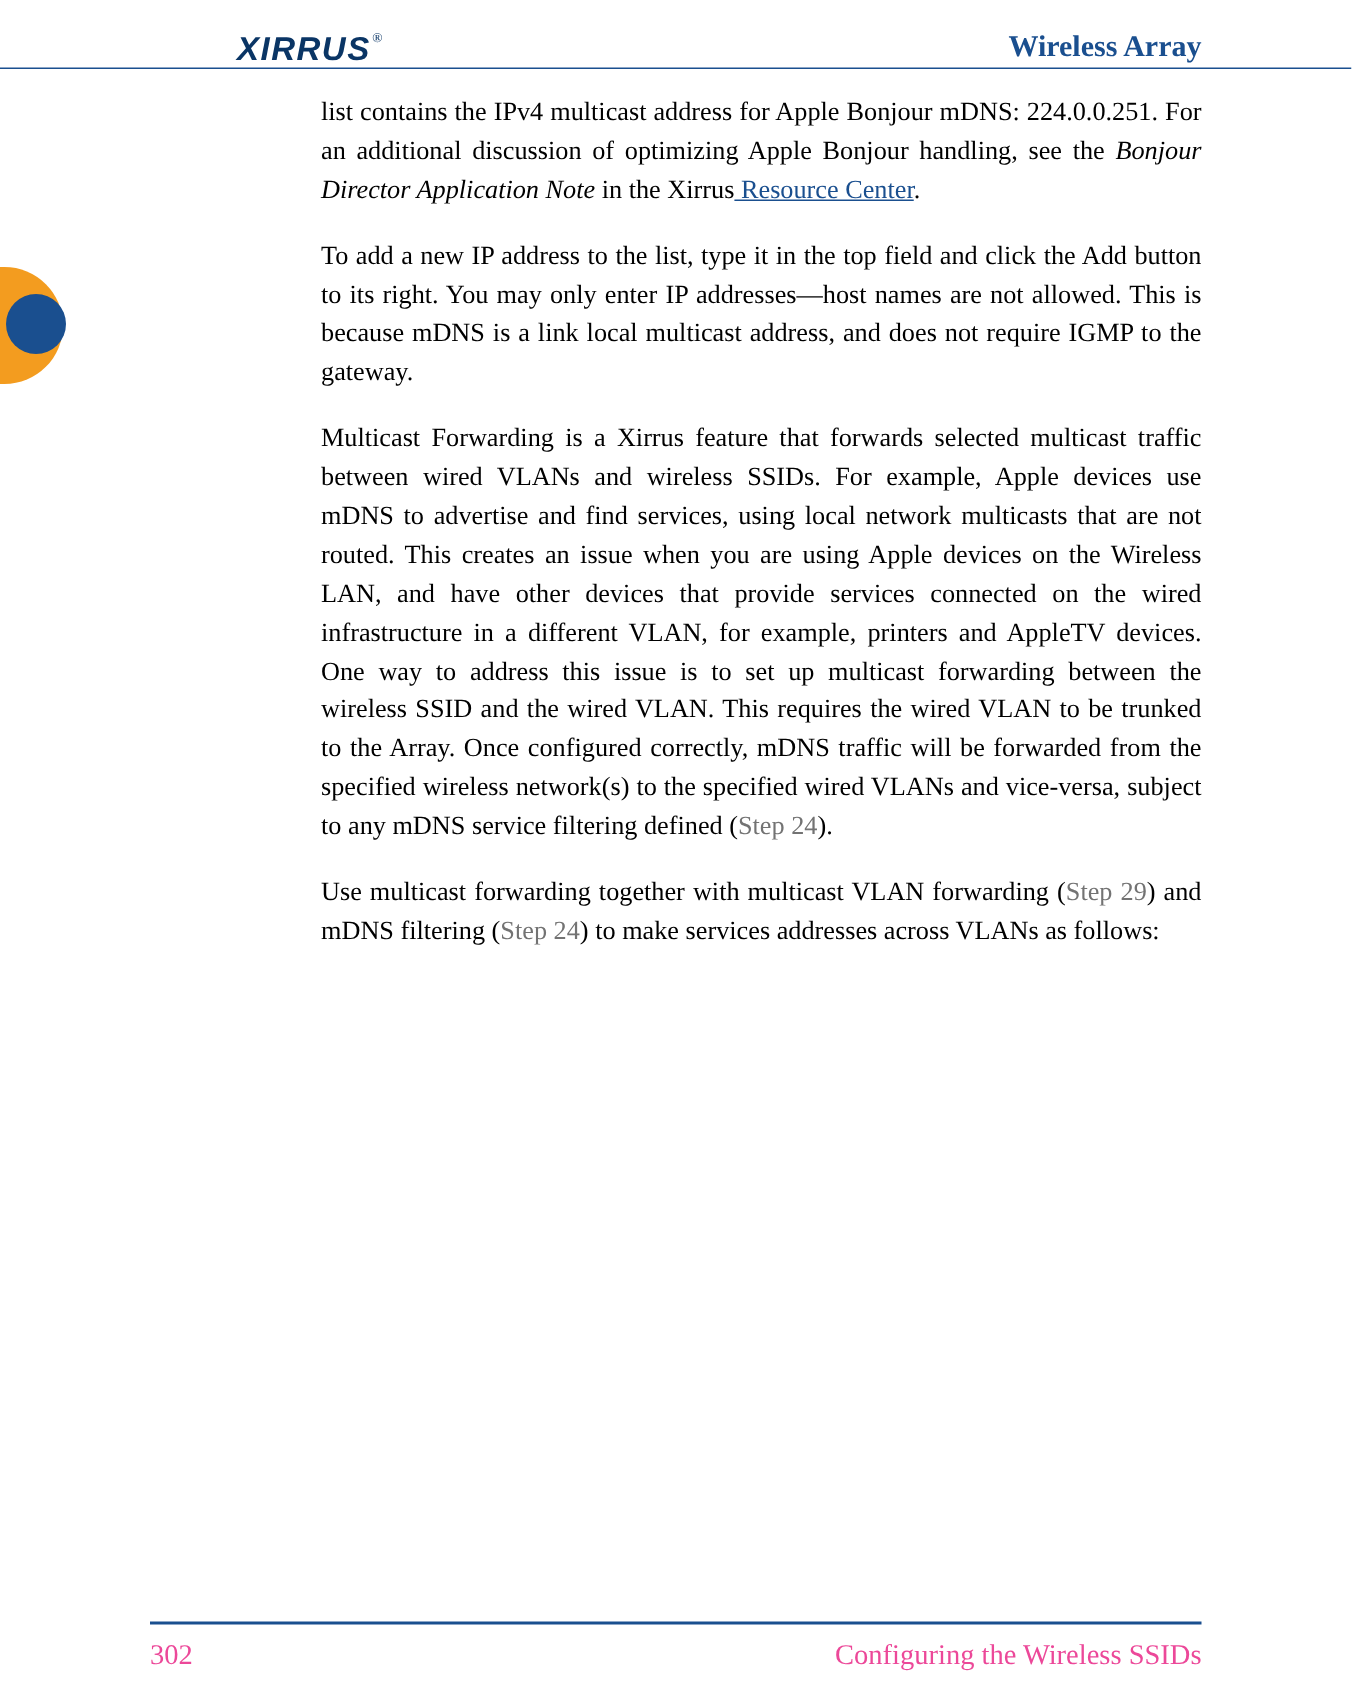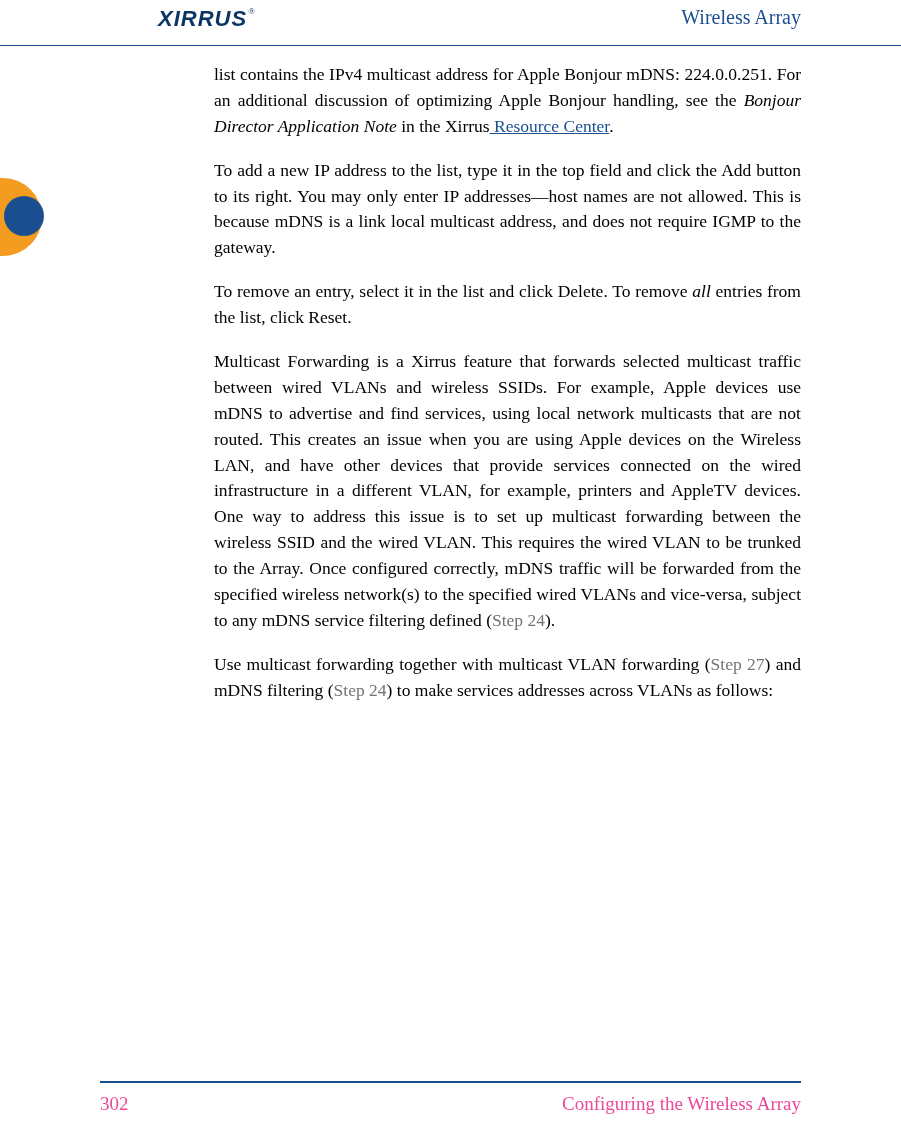--- a/index.html
+++ b/index.html
@@ -13,21 +13,21 @@
       background: #fff;
       font-family: "Palatino Linotype", "Book Antiqua", Palatino, Georgia, serif;
       position: relative;
       overflow: hidden;
     }
     .header {
       position: absolute;
       top: 0;
       left: 0;
       right: 0;
-      padding: 6px 100px 0 158px;
+      padding: 20px 100px 0 158px;
       display: flex;
       justify-content: space-between;
       align-items: flex-start;
       border-bottom: 1px solid #1a4f8f;
       height: 46px;
       gap: 12px;
     }
     .logo {
       display: flex;
       align-items: center;
@@ -44,21 +44,21 @@
     .logo-r {
       font-size: 9px;
       color: #0a3565;
       position: relative;
       top: -8px;
       left: -2px;
     }
     .header-title {
       color: #1a4f8f;
       font-size: 20px;
-      font-weight: normal;
+      font-weight: bold;
       margin-left: 12px;
     }
     .side-tab {
       position: absolute;
       left: 0;
       top: 178px;
       width: 42px;
       height: 78px;
       background: #f39c1f;
       border-top-right-radius: 40px;
@@ -152,33 +152,30 @@
 
 <div class="content">
   <p class="para">
     <span>list contains the IPv4 multicast address for Apple Bonjour mDNS: 224.0.0.251. For an additional discussion of optimizing Apple Bonjour handling, see the </span><span class="italic">Bonjour Director Application Note</span><span> in the Xirrus</span><span class="link"> Resource Center</span><span>.</span>
   </p>
 
   <p class="para">
     <span>To add a new IP address to the list, type it in the top field and click the </span><span class="bold">Add</span><span> button to its right. You may only enter IP addresses—host names are not allowed. This is because mDNS is a link local multicast address, and does not require IGMP to the gateway.</span>
   </p>
 
-  <p class="para">
-    <span>To remove an entry, select it in the list and click </span><span class="bold">Delete</span><span>. To remove </span><span class="italic">all</span><span> entries from the list, click </span><span class="bold">Reset</span><span>.</span>
-  </p>
 
 
   <p class="para">
     <span>Multicast Forwarding is a Xirrus feature that forwards selected multicast traffic between wired VLANs and wireless SSIDs. For example, Apple devices use mDNS to advertise and find services, using local network multicasts that are not routed. This creates an issue when you are using Apple devices on the Wireless LAN, and have other devices that provide services connected on the wired infrastructure in a different VLAN, for example, printers and AppleTV devices. One way to address this issue is to set up multicast forwarding between the wireless SSID and the wired VLAN. This requires the wired VLAN to be trunked to the Array. Once configured correctly, mDNS traffic will be forwarded from the specified wireless network(s) to the specified wired VLANs and vice-versa, subject to any mDNS service filtering defined (</span><span class="step-ref">Step 24</span><span>).</span>
   </p>
 
   <p class="para">
-    <span>Use multicast forwarding together with multicast VLAN forwarding (</span><span class="step-ref">Step 27</span><span>) and mDNS filtering (</span><span class="step-ref">Step 24</span><span>) to make services addresses across VLANs as follows:</span>
+    <span>Use multicast forwarding together with multicast VLAN forwarding (</span><span class="step-ref">Step 29</span><span>) and mDNS filtering (</span><span class="step-ref">Step 24</span><span>) to make services addresses across VLANs as follows:</span>
   </p>
 
   <ul class="bullet-list">
   </ul>
 </div>
 
 <div class="footer">
   <span>302</span>
-  <span>Configuring the Wireless Array</span>
+  <span>Configuring the Wireless SSIDs</span>
 </div>
 
 </body></html>

